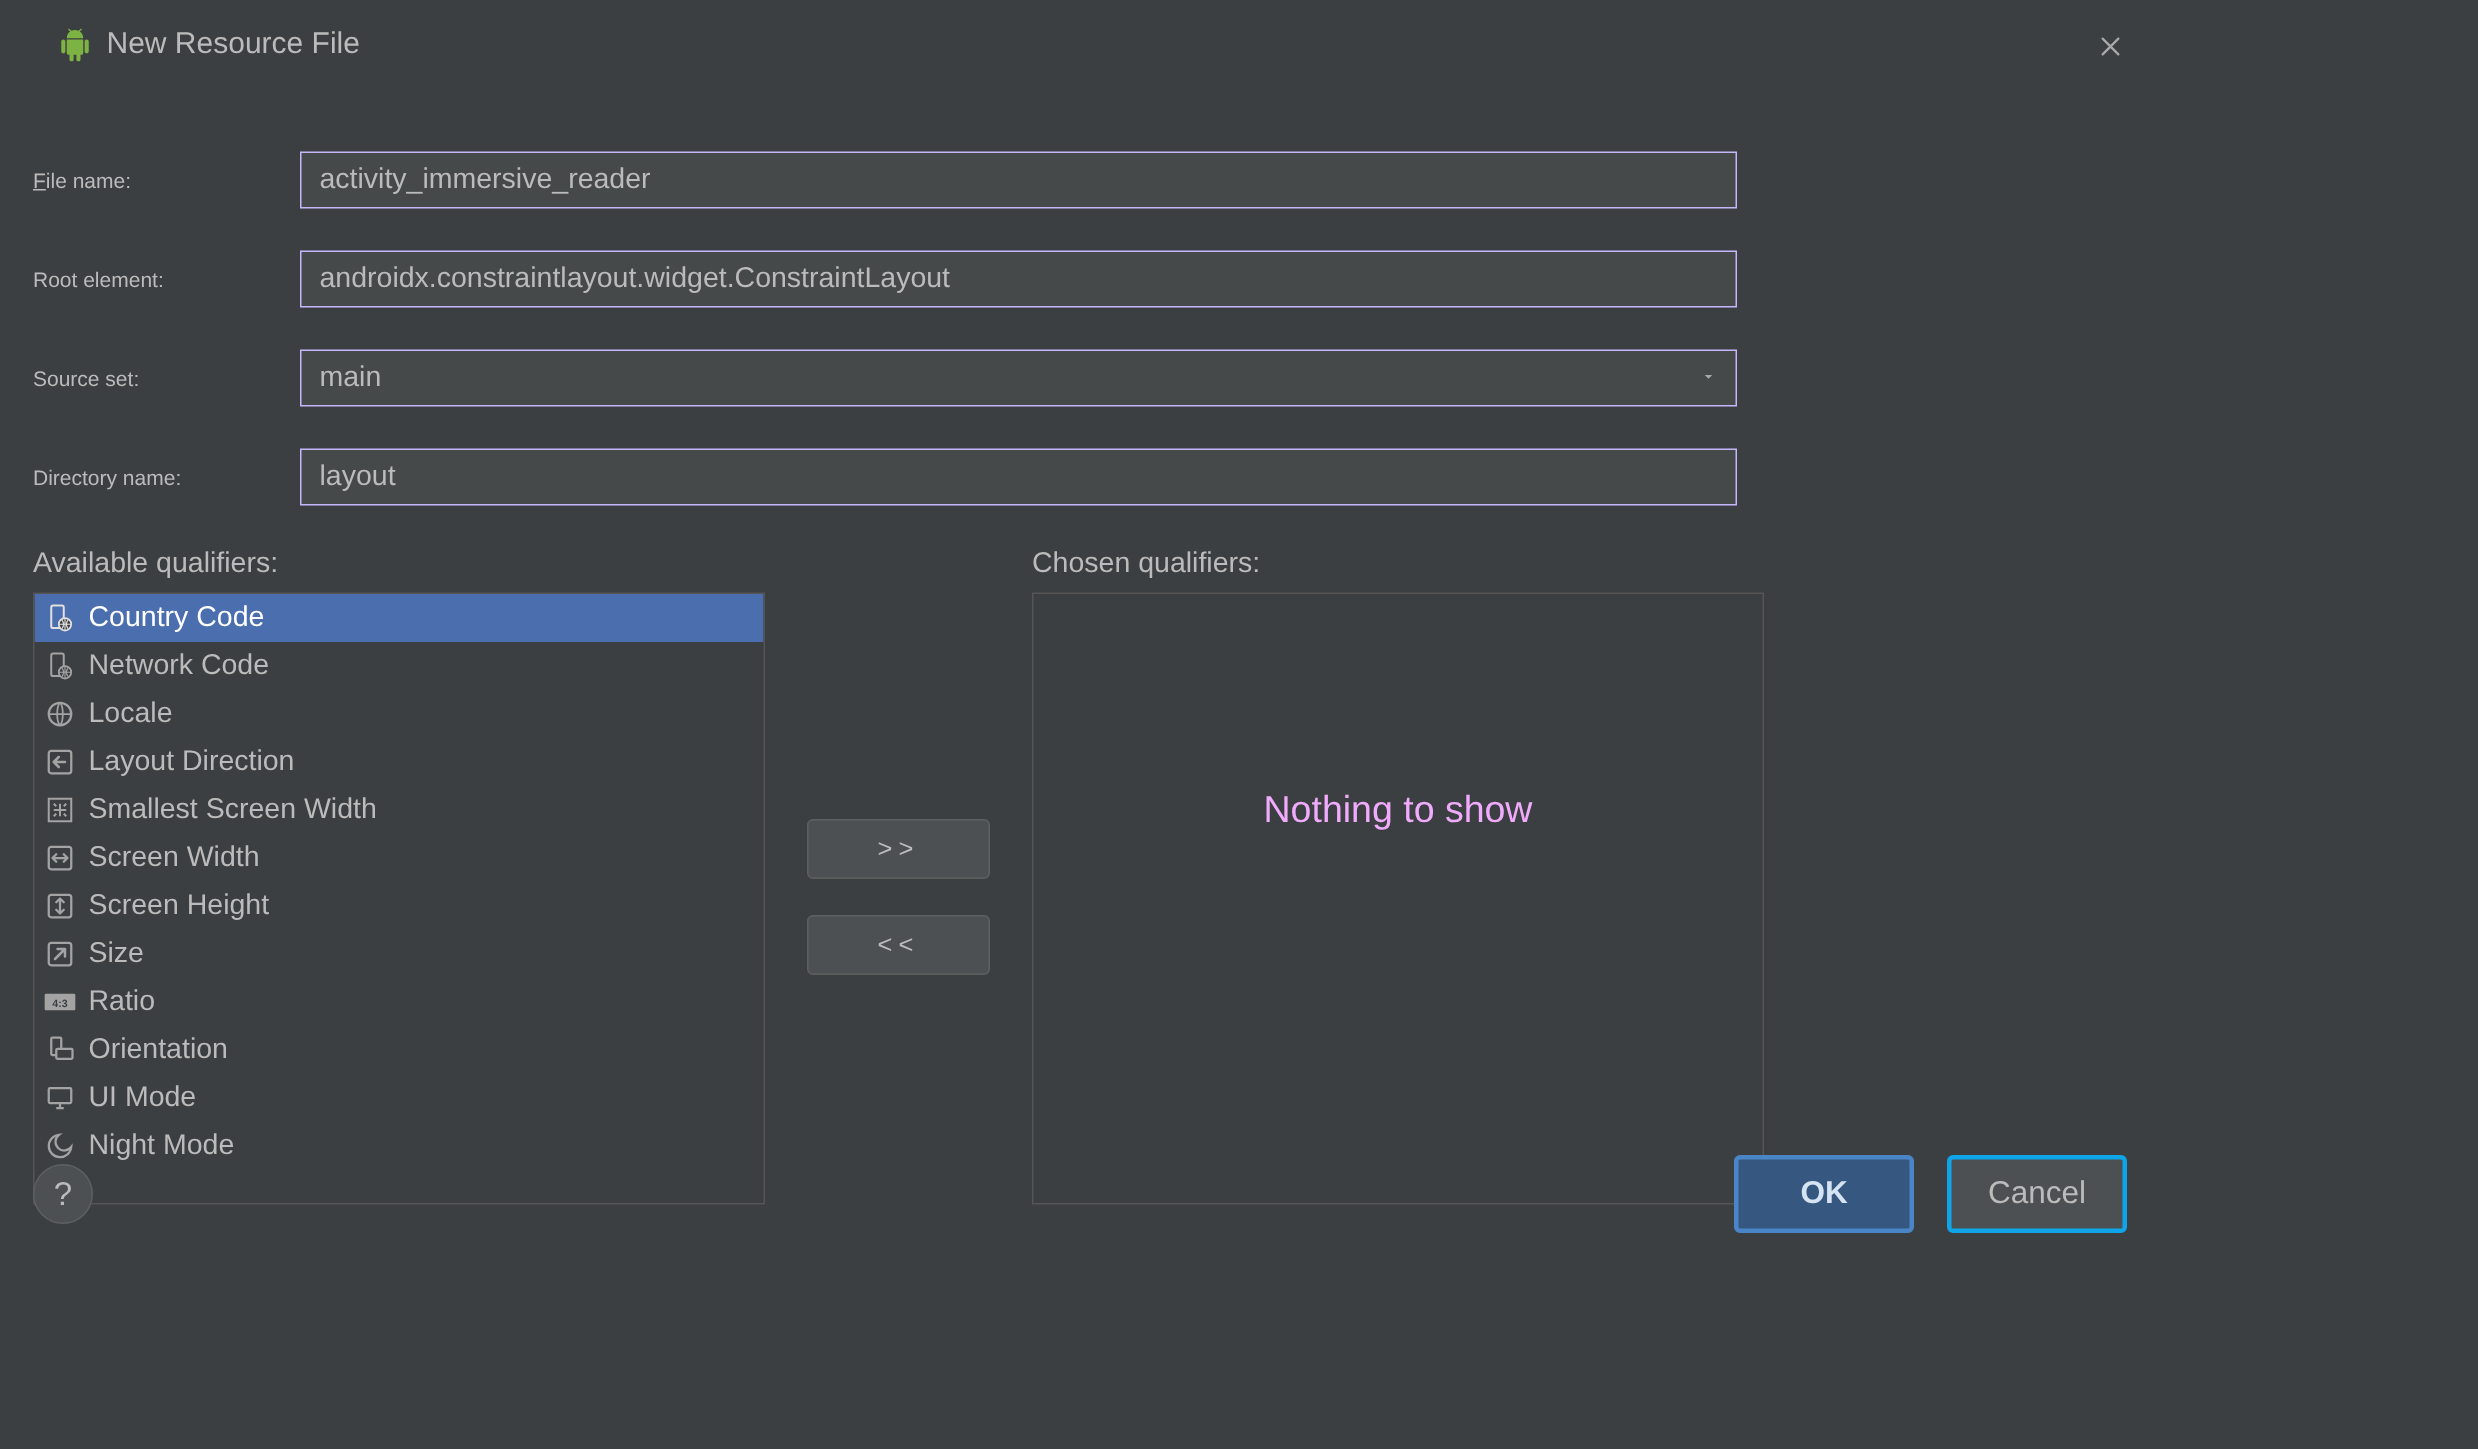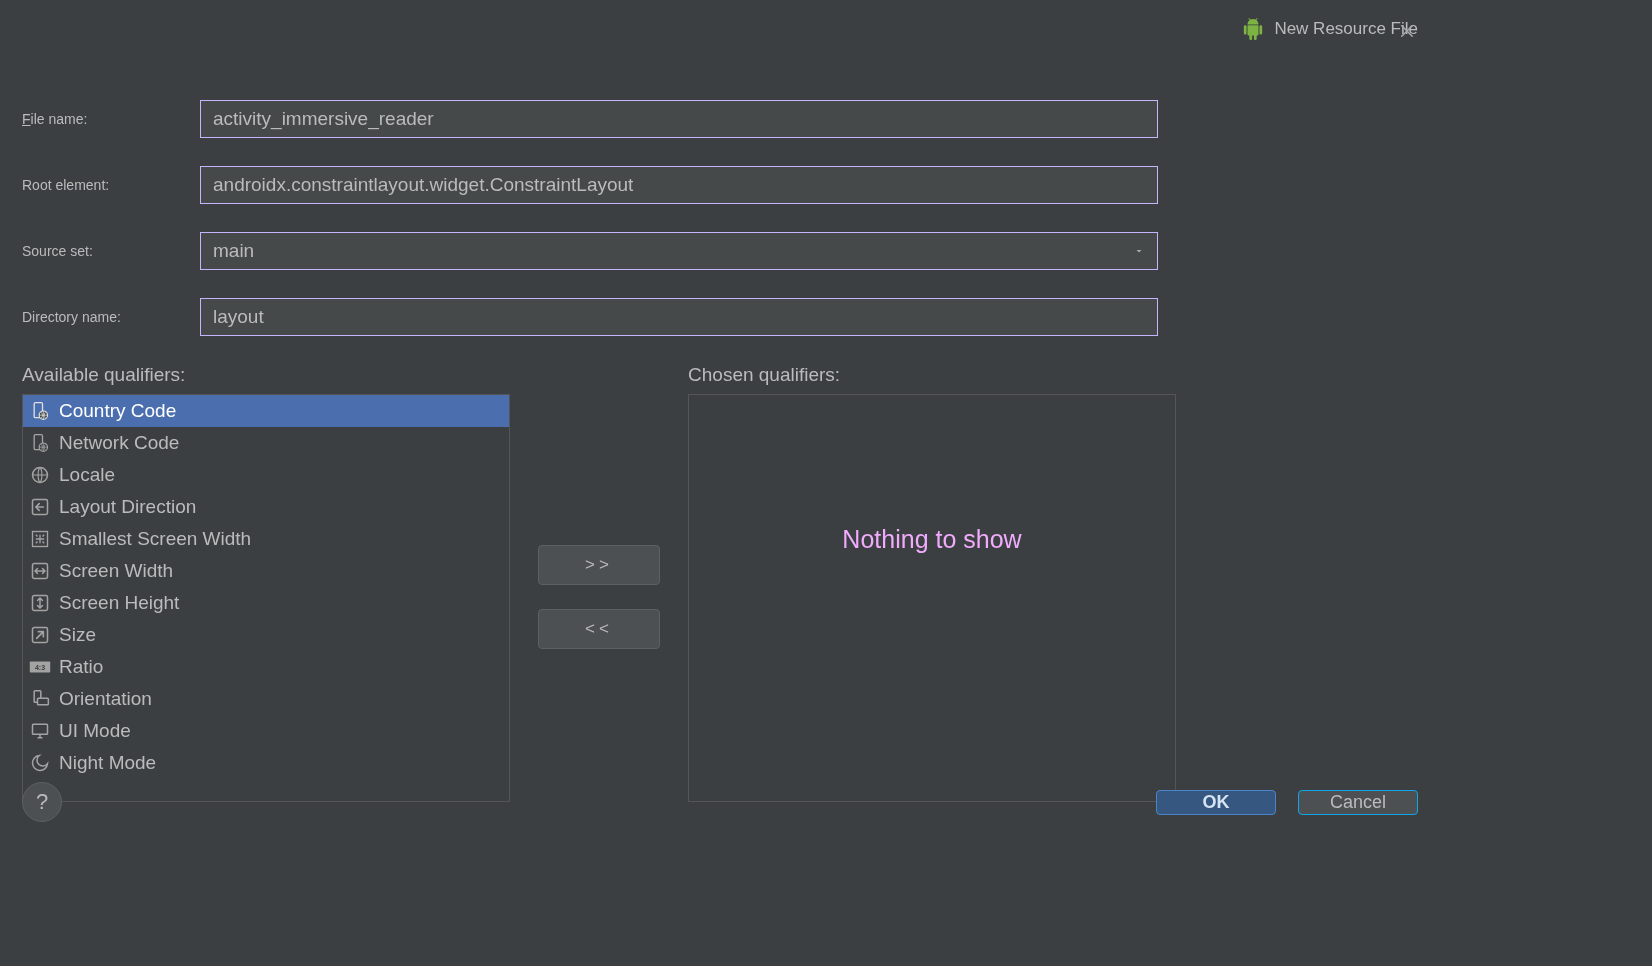--- a/index.html
+++ b/index.html
@@ -15,23 +15,22 @@
     .dialog {
       width: 1440px;
       height: 840px;
       background: #3c3f41;
       position: relative;
       padding: 0;
     }
     .title-bar {
       display: flex;
       align-items: center;
-      padding: 18px 22px;
-      font-size: 17px;
-      justify-content: flex-end;
+      padding: 18px 39px;
+      font-size: 20px;
     }
     .android-icon {
       width: 22px;
       height: 22px;
       margin-right: 10px;
       display: inline-flex;
       align-items: center;
       justify-content: center;
     }
     .close-x {
@@ -203,27 +202,27 @@
       font-size: 22px;
       cursor: pointer;
     }
     .footer-right {
       margin-left: auto;
       display: flex;
       gap: 22px;
     }
     .btn {
       width: 120px;
-      height: 25px;
+      height: 52px;
       border-radius: 4px;
-      border: 1px solid #0ea5e9;
-      display: flex;
-      align-items: center;
-      justify-content: center;
-      font-size: 18px;
+      border: 3px solid #0ea5e9;
+      display: flex;
+      align-items: center;
+      justify-content: center;
+      font-size: 21px;
       cursor: pointer;
     }
     .btn.primary {
       background: #365880;
       border-color: #4a86c7;
       color: #d6e3f2;
       font-weight: 600;
     }
     .btn.secondary {
       background: #4c5052;

